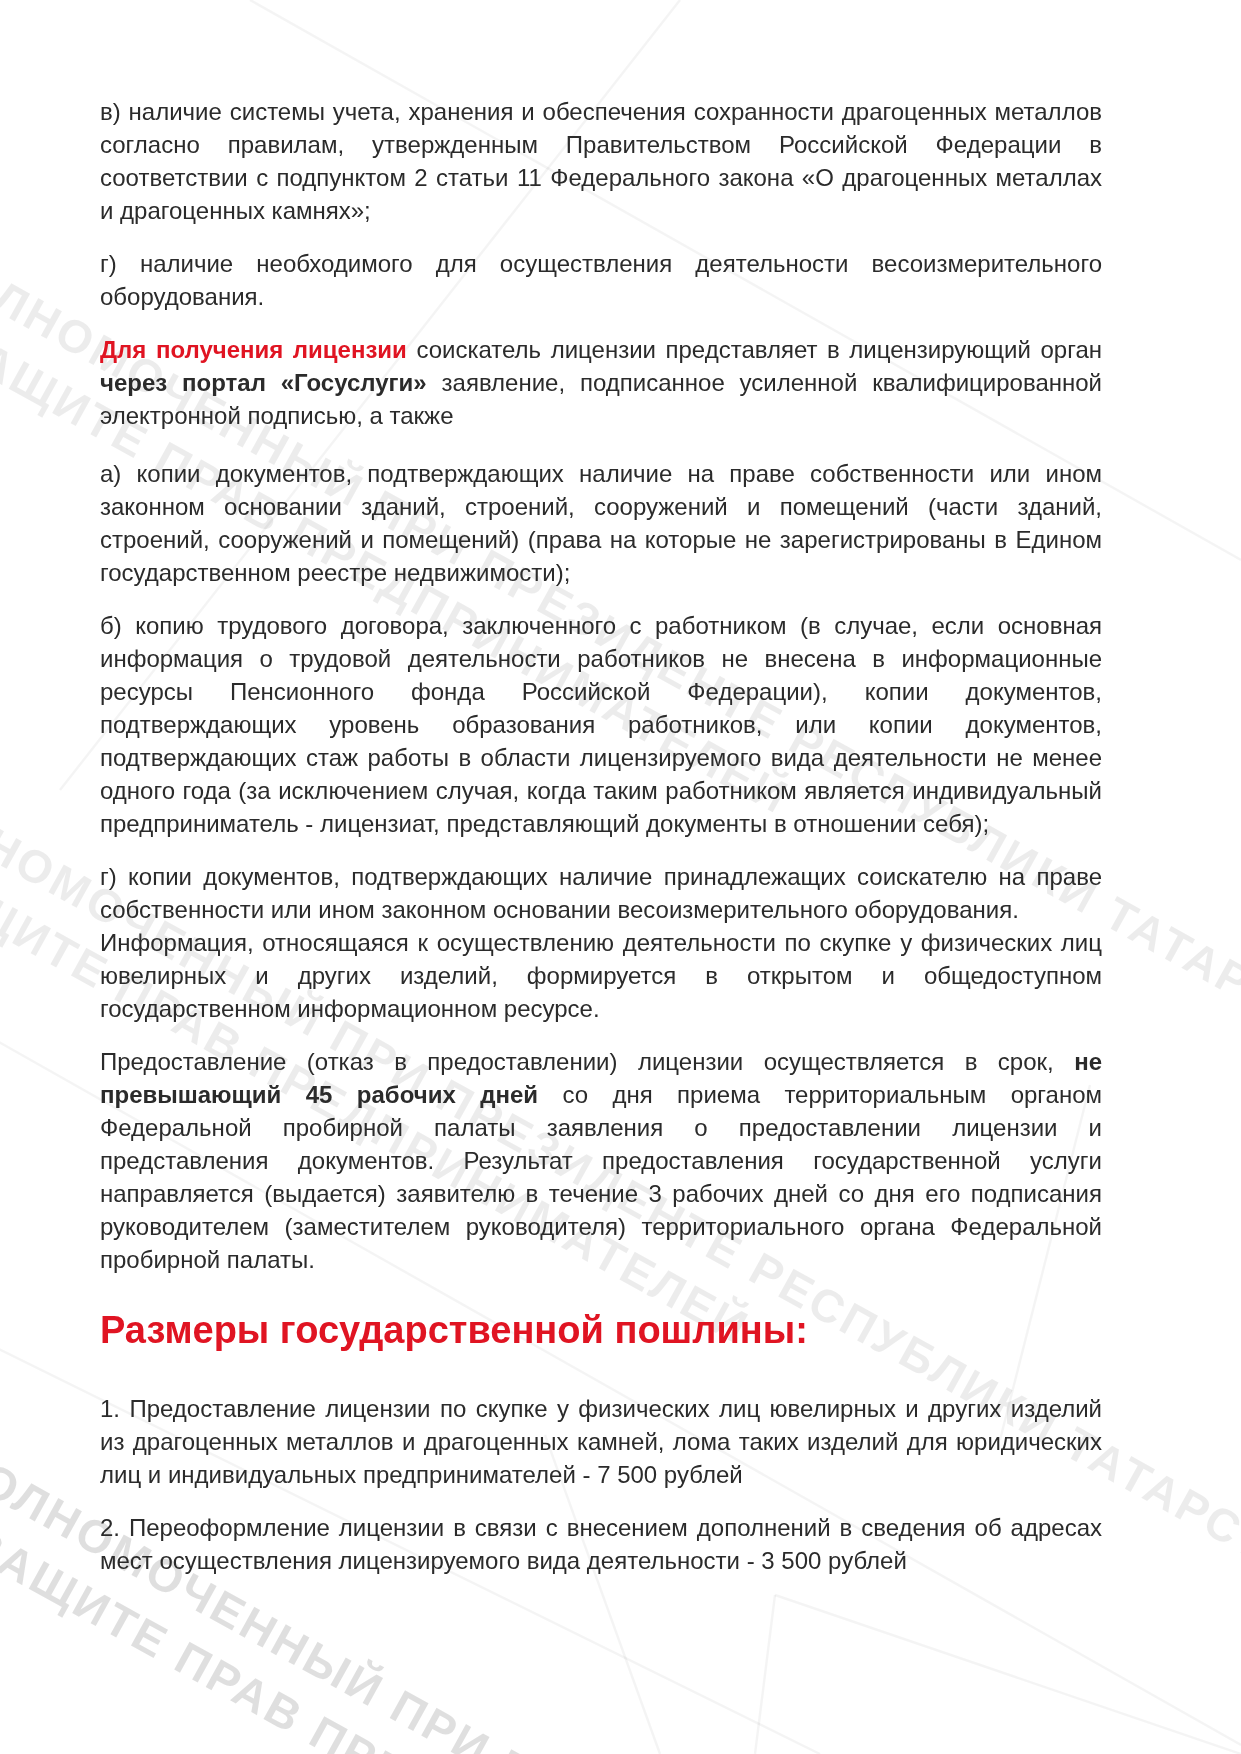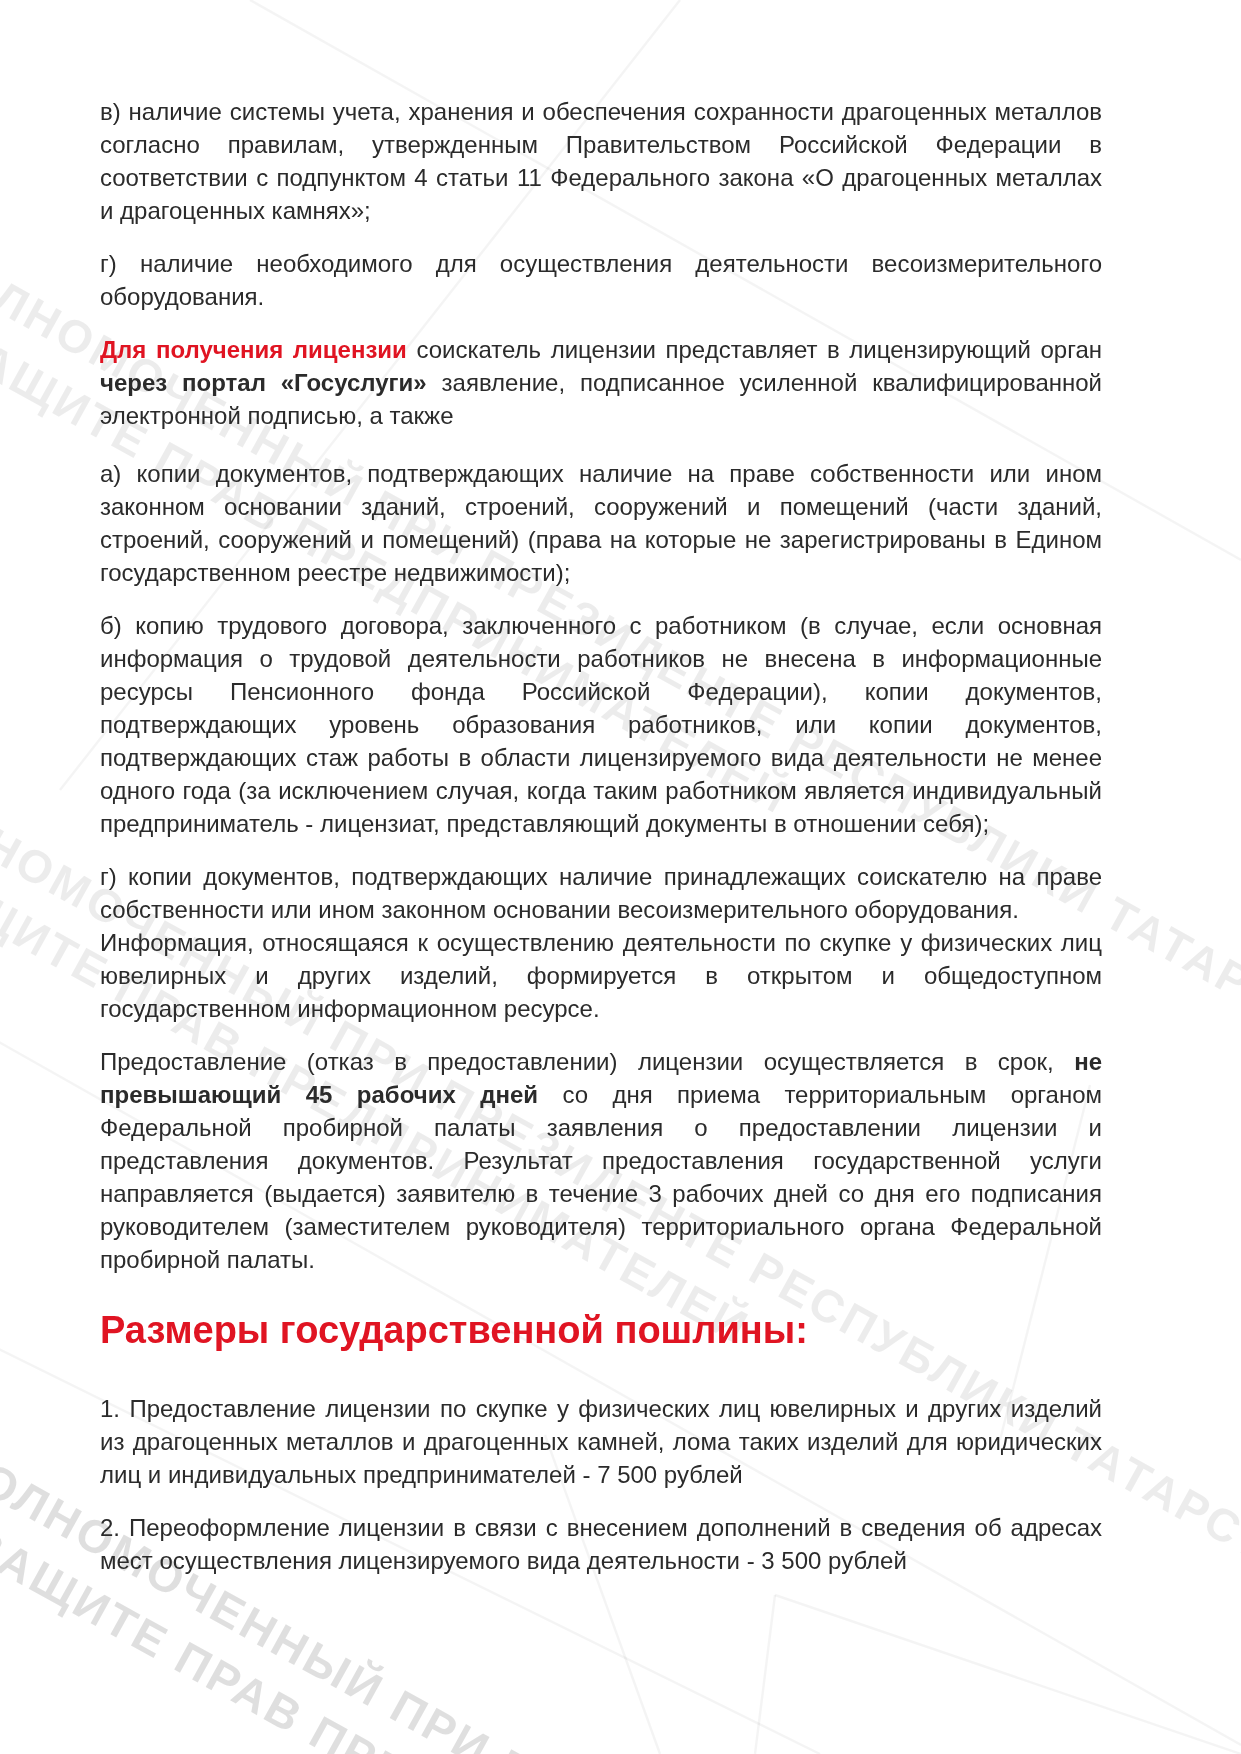--- a/index.html
+++ b/index.html
@@ -80,21 +80,21 @@
     <span class="wm-l">УПОЛНОМОЧЕННЫЙ ПРИ ПРЕЗИДЕНТЕ РЕСПУБЛИКИ ТАТАРСТАН</span>
     <span class="wm-l">ПО ЗАЩИТЕ ПРАВ ПРЕДПРИНИМАТЕЛЕЙ</span>
   </div>
   <div class="wm wm-c">
     <span class="wm-l">УПОЛНОМОЧЕННЫЙ ПРИ ПРЕЗИДЕНТЕ РЕСПУБЛИКИ ТАТАРСТАН</span>
     <span class="wm-l">ПО ЗАЩИТЕ ПРАВ ПРЕДПРИНИМАТЕЛЕЙ</span>
   </div>
 
   <div class="content">
 
-    <p class="para">в) наличие системы учета, хранения и обеспечения сохранности драгоценных металлов согласно правилам, утвержденным Правительством Российской Федерации в соответствии с подпунктом 4 статьи 11 Федерального закона «О драгоценных металлах и драгоценных камнях»;</p>
+    <p class="para">в) наличие системы учета, хранения и обеспечения сохранности драгоценных металлов согласно правилам, утвержденным Правительством Российской Федерации в соответствии с подпунктом 2 статьи 11 Федерального закона «О драгоценных металлах и драгоценных камнях»;</p>
 
     <p class="para">г) наличие необходимого для осуществления деятельности весоизмерительного оборудования.</p>
 
     <p class="para"><span class="red bold">Для получения лицензии</span><span> соискатель лицензии представляет в лицензирующий орган </span><span class="bold">через портал «Госуслуги»</span><span> заявление, подписанное усиленной квалифицированной электронной подписью, а также</span></p>
 
     <p class="para gap-before">а) копии документов, подтверждающих наличие на праве собственности или ином законном основании зданий, строений, сооружений и помещений (части зданий, строений, сооружений и помещений) (права на которые не зарегистрированы в Едином государственном реестре недвижимости);</p>
 
     <p class="para">б) копию трудового договора, заключенного с работником (в случае, если основная информация о трудовой деятельности работников не внесена в информационные ресурсы Пенсионного фонда Российской Федерации), копии документов, подтверждающих уровень образования работников, или копии документов, подтверждающих стаж работы в области лицензируемого вида деятельности не менее одного года (за исключением случая, когда таким работником является индивидуальный предприниматель - лицензиат, представляющий документы в отношении себя);</p>
 
 

